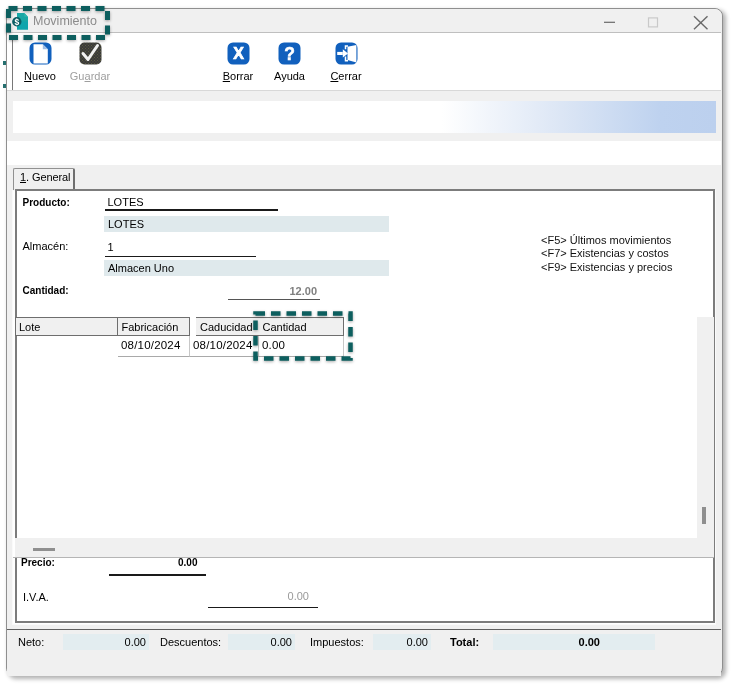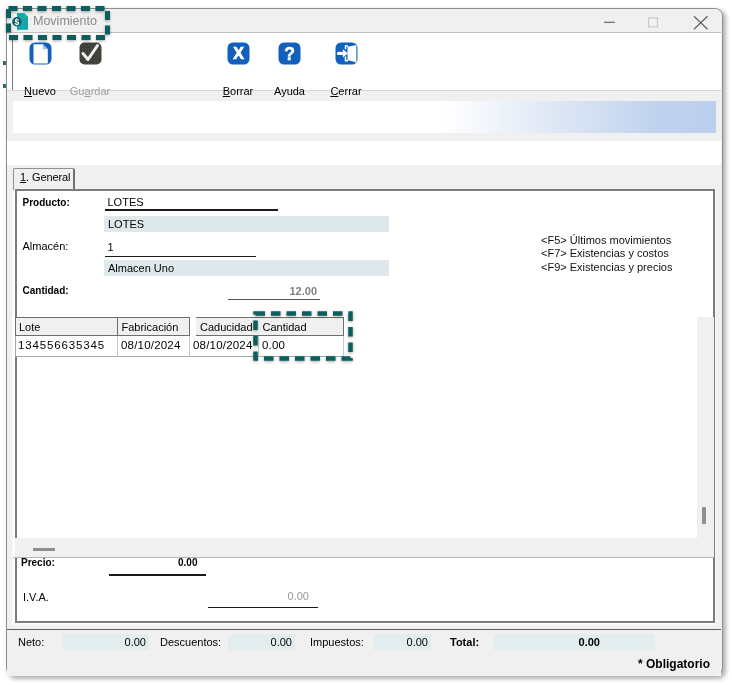--- a/index.html
+++ b/index.html
@@ -13,21 +13,21 @@
   }
   
   #titlebar { position:absolute; left:0; top:0; width:100%; height:24px;
     border-radius:8px 8px 0 0; background:#f0f0f0; }
   #title-text { position:absolute; left:26px; top:4.5px; font-size:12.5px; color:#8b8b8b; }
   
   #toolbar { position:absolute; left:0px; top:23px; width:714px; height:59px;
     background:#ffffff; border-top:1px solid #bfbfbf; border-bottom:1px solid #d8d8d8; }
   #toolbar .lbar { position:absolute; left:5px; top:4px; width:1px; height:53px; background:#787878; }
   .tbtn { position:absolute; top:9px; text-align:center; font-size:11px; color:#000; }
-  .tbtn .lbl { margin-top:18px; white-space:nowrap; }
+  .tbtn .lbl { margin-top:3px; white-space:nowrap; }
   .tbtn.disabled .lbl { color:#9f9f9f; }
   
   #band-grad { position:absolute; left:6px; top:92px; width:703px; height:32px;
     background:linear-gradient(to right, #ffffff 0%, #ffffff 61%, #dce6f5 78%, #bed2ef 92%, #bcd0ee 100%); }
   #band-white { position:absolute; left:0px; top:132px; width:714px; height:24px; background:#ffffff; }
   
   #tab { position:absolute; left:6px; top:159px; width:62px; height:21.5px;
     background:#f0f0f0; border-left:1px solid #919191; border-top:1px solid #919191;
     border-right:2px solid #6f6f6f; border-radius:2px 2px 0 0;
     font-size:11px; padding:1.5px 0 0 6px; white-space:nowrap; letter-spacing:-0.1px; }
@@ -150,21 +150,20 @@
     <div class="descbox" style="left:91px; top:69px; width:285px;">Almacen Uno</div>
 
     <div class="blab abs" style="left:9.5px; top:93.5px;">Cantidad:</div>
     <div class="nlab abs" style="left:216px; top:93.5px; width:88px; text-align:right; color:#808080; font-weight:bold;">12.00</div>
     <div class="field-line" style="left:215px; top:107.5px; width:92px; height:1.5px; background:#555;"></div>
 
     <div class="gridhead" style="left:2px; top:126px; width:102.5px; height:19px; border-left:1px solid #6e6e6e; padding-left:3px;">Lote</div>
     <div class="gridhead" style="left:104.5px; top:126px; width:72px; height:19px;">Fabricación</div>
     <div class="gridhead" style="left:183px; top:126px; width:69px; height:19px;">Caducidad</div>
     <div class="gridhead" style="left:245.5px; top:126px; width:85.5px; height:19px;">Cantidad</div>
-    <div class="gridcell" style="left:2px; top:145px; width:102.5px; height:21px; border-left:1px solid #a9a9a9; letter-spacing:0.85px; padding-left:2px;">134556635345</div>
     <div class="gridcell" style="left:104.5px; top:145px; width:72px; height:21px;">08/10/2024</div>
     <div class="gridcell" style="left:176.5px; top:145px; width:69px; height:21px;">08/10/2024</div>
     <div class="gridcell" style="left:245.5px; top:145px; width:85.5px; height:21px;">0.00</div>
 
     <div id="vsb"></div>
     <div id="vthumb"></div>
     <div id="hsb"></div>
     <div id="hthumb"></div>
 
     <div style="position:absolute; left:0; top:366px; width:701px; height:1px; background:#b5b5b5;"></div>
@@ -178,21 +177,20 @@
 
   <div id="statusbar">
     <div class="slab" style="left:11px;">Neto:</div>
     <div class="sbox" style="left:56px; width:86px;">0.00</div>
     <div class="slab" style="left:153px;">Descuentos:</div>
     <div class="sbox" style="left:221px; width:67px;">0.00</div>
     <div class="slab" style="left:303px;">Impuestos:</div>
     <div class="sbox" style="left:366px; width:58px;">0.00</div>
     <div class="slab" style="left:443px; font-weight:bold;">Total:</div>
     <div class="sbox" style="left:486px; width:162px; font-weight:bold; padding-right:55px;">0.00</div>
-    <div class="slab" style="left:0; width:703px; text-align:right; font-weight:bold; font-size:12px; top:27px;">* Obligatorio</div>
   </div>
 </div>
 
 <svg class="abs" style="left:3px; top:3px; filter:drop-shadow(0 1.5px 1.5px rgba(0,0,0,0.35));" width="110" height="40" viewBox="0 0 110 40">
   <rect x="5.5" y="5.5" width="99" height="29" fill="none" stroke="#0d5f5f" stroke-width="5" stroke-dasharray="9 5.5"></rect>
 </svg>
 <svg class="abs" style="left:251px; top:309px; filter:drop-shadow(0 1.5px 1.5px rgba(0,0,0,0.35));" width="105" height="55" viewBox="0 0 105 55">
   <rect x="4.5" y="4.5" width="95" height="45" fill="none" stroke="#0d5f5f" stroke-width="4.5" stroke-dasharray="9.5 6"></rect>
 </svg>
 

